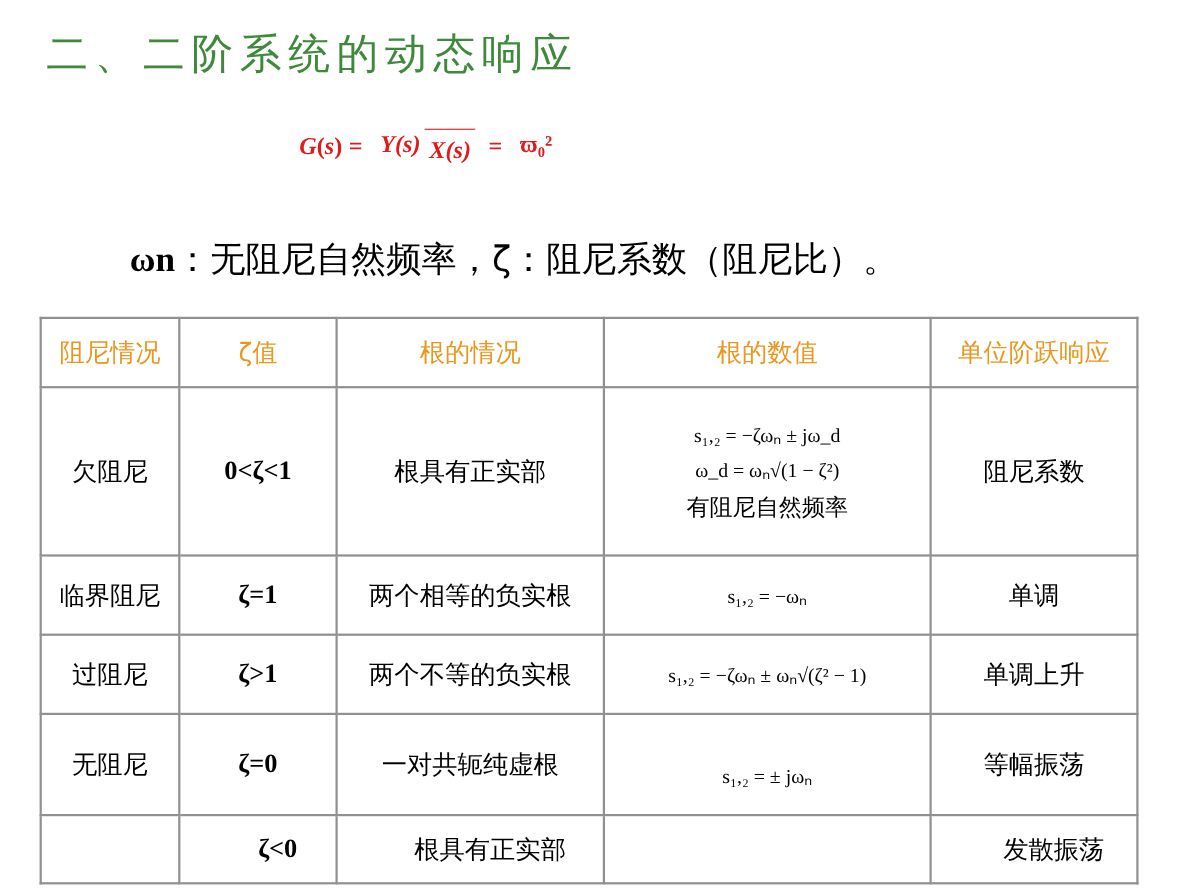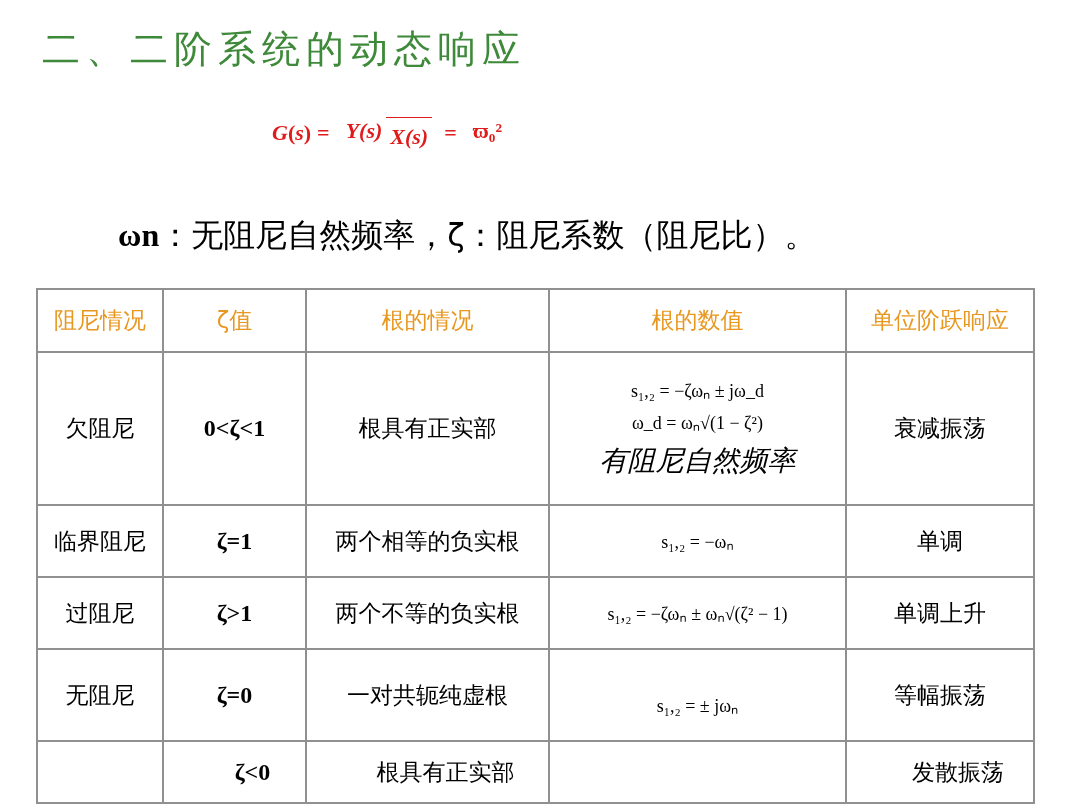--- a/index.html
+++ b/index.html
@@ -43,21 +43,21 @@
   .c1 { width: 141px; }
   .c2 { width: 241px; }
   .c3 { width: 295px; }
   .c4 { width: 186px; }
   .zeta { font-family: "Liberation Serif", serif; font-weight: bold; font-size: 24px; }
   .math { font-family: "Liberation Serif", serif; font-size: 18px; color: #000; }
   .r1 td { height: 151px; }
   .r2 td, .r3 td, .r4 td { height: 70px; }
   .r5 td { height: 60px; padding-left: 36px; }
   .stack div { margin: 8px 0; }
-  .sub-note { font-family: "DejaVu Sans", sans-serif; font-size: 28px; font-style: italic; }
+  .sub-note { font-family: "DejaVu Sans", sans-serif; font-size: 21px; }
 </style>
 </head>
 <body>
 
 <div class="title">二、二阶系统的动态响应</div>
 
 <div class="formula">
   <span class="it">G</span>
     <span>(</span>
     <span class="it">s</span>
@@ -88,21 +88,21 @@
   </tr>
   <tr class="r1">
     <td>欠阻尼</td>
     <td class="zeta">0&lt;ζ&lt;1</td>
     <td>根具有正实部</td>
     <td class="stack">
       <div class="math">s₁,₂ = −ζωₙ ± jω_d</div>
       <div class="math">ω_d = ωₙ√(1 − ζ²)</div>
       <div class="sub-note">有阻尼自然频率</div>
     </td>
-    <td>衰减振荡</td>
+    <td>阻尼系数</td>
   </tr>
   <tr class="r2">
     <td>临界阻尼</td>
     <td class="zeta">ζ=1</td>
     <td>两个相等的负实根</td>
     <td class="math">s₁,₂ = −ωₙ</td>
     <td>单调</td>
   </tr>
   <tr class="r3">
     <td>过阻尼</td>

